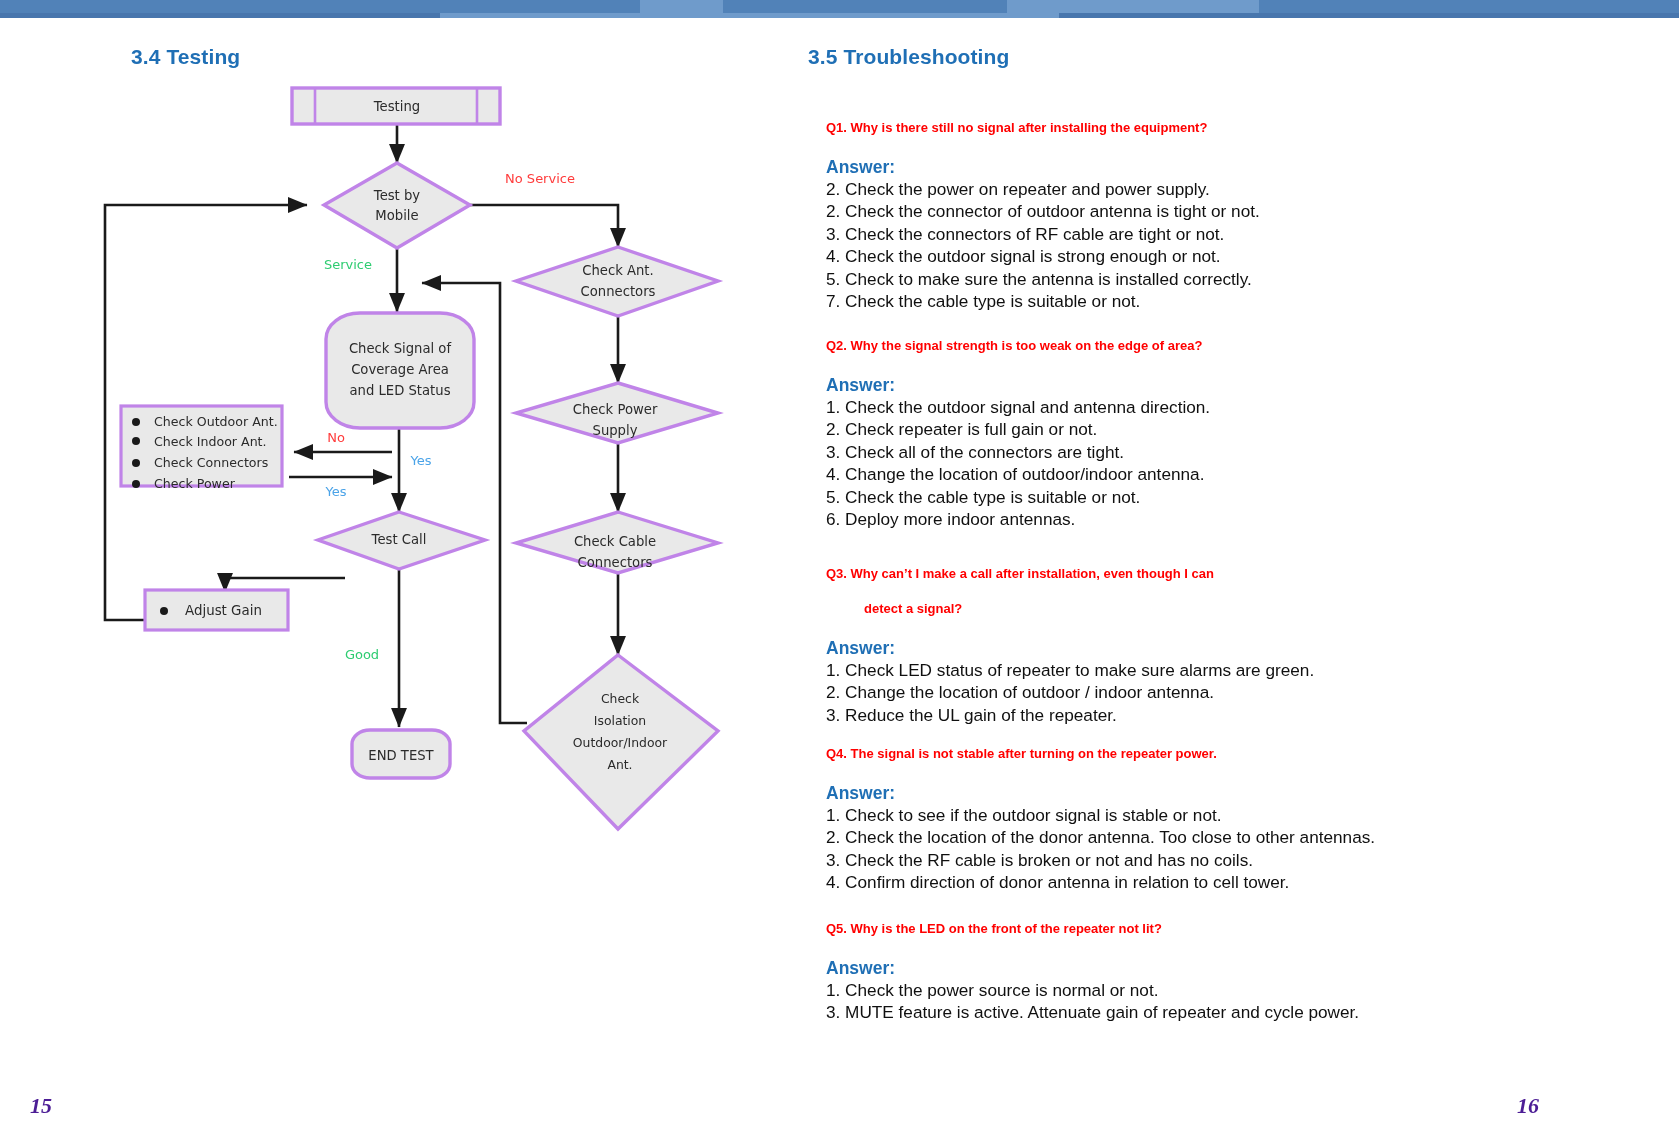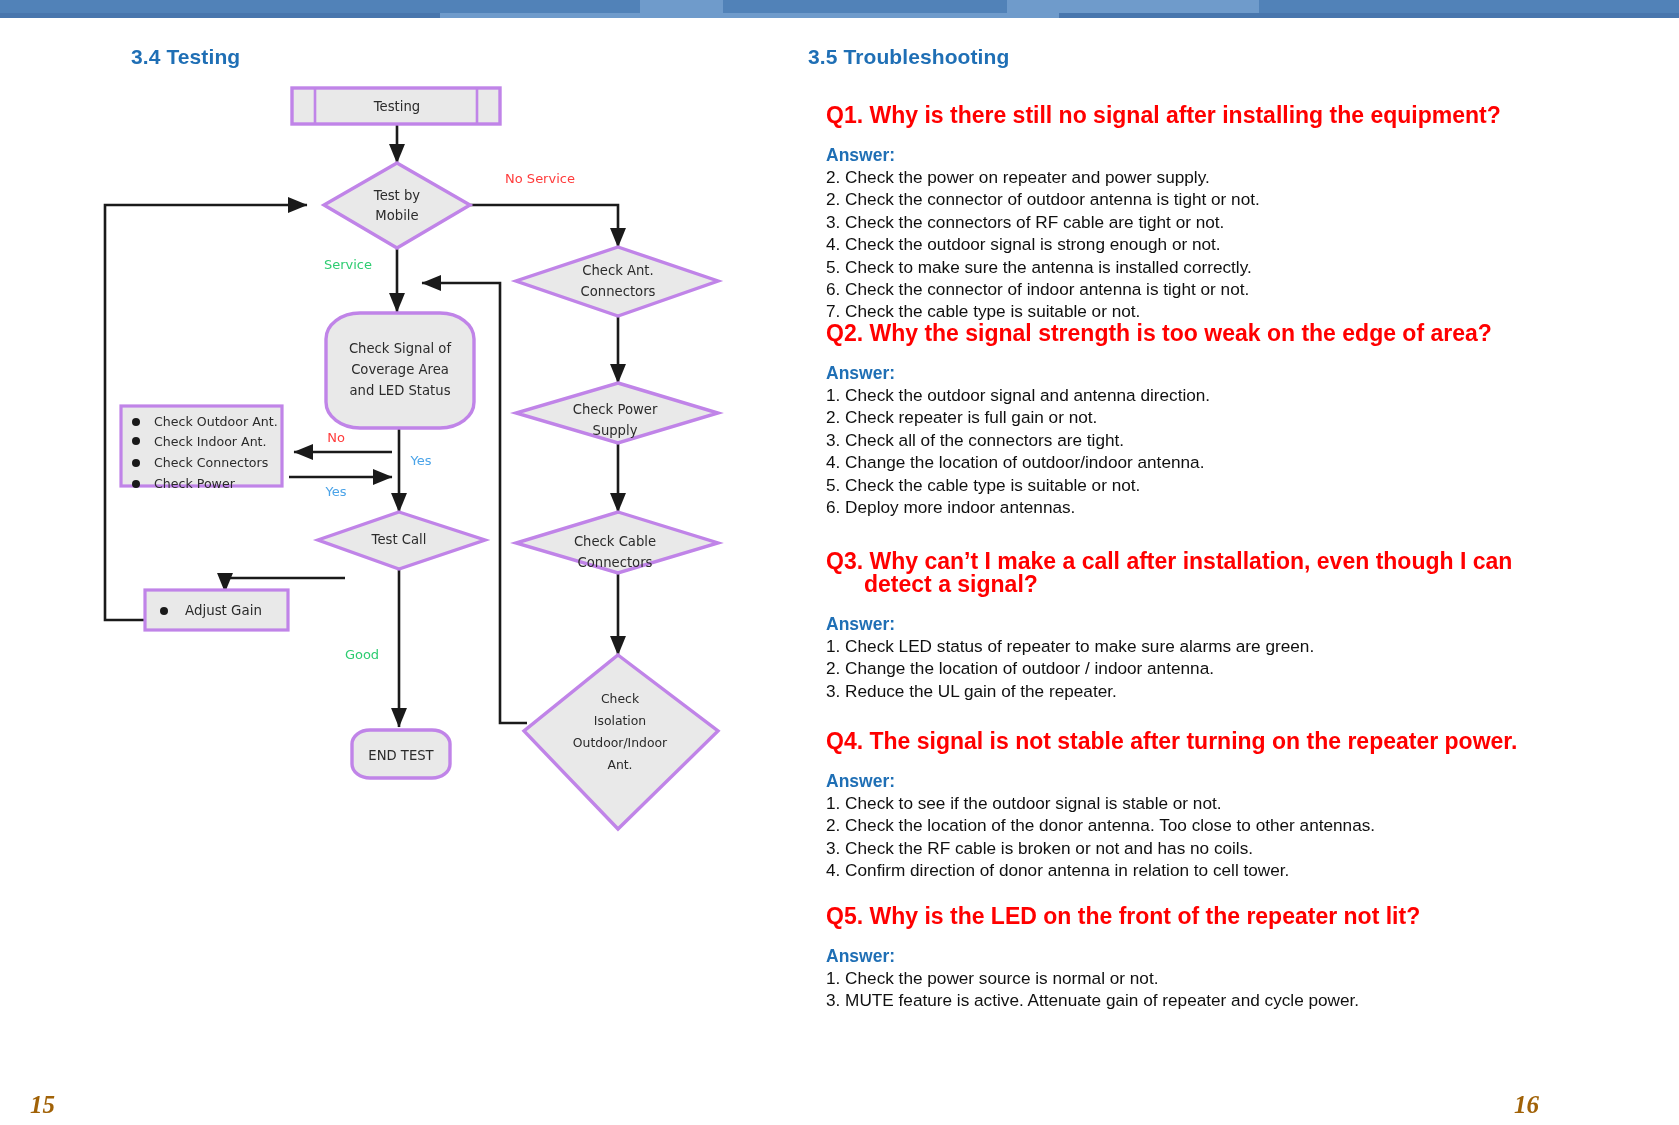--- a/index.html
+++ b/index.html
@@ -29,32 +29,32 @@
     white-space:nowrap;
     text-align:center;
   }
 
   .pagenum{
     position:absolute;
     bottom:6px;
     font-family:"Liberation Serif", serif;
     font-style:italic;
     font-weight:bold;
-    font-size:25px;
-    color:#a16207;
+    font-size:22px;
+    color:#4c1d95;
   }
 
   
   .qa-block{position:absolute;left:36px;width:840px;}
   .q-text{
     color:#ff0000;
     font-weight:bold;
-    font-size:23px;
+    font-size:13px;
     line-height:23px;
-    margin:0 0 0 0;
+    margin:12px 0 0 0;
     white-space:pre-wrap;
   }
   .q-cont{display:block;padding-left:38px;}
   .answer-label{
     color:#1f6fb5;
     font-weight:bold;
     font-size:17.5px;
     line-height:22px;
     margin:0;
   }
@@ -252,21 +252,20 @@
   <div id="qa-container">
       <div class="qa-block" style="top: 104px;">
         <div class="q-text">Q1. Why is there still no signal after installing the equipment?</div>
         <div style="height: 17px;"></div>
         <div class="answer-label">Answer:</div>
         <div class="answer-line">2. Check the power on repeater and power supply.</div>
         <div class="answer-line">2. Check the connector of outdoor antenna is tight or not.</div>
         <div class="answer-line">3. Check the connectors of RF cable are tight or not.</div>
         <div class="answer-line">4. Check the outdoor signal is strong enough or not.</div>
         <div class="answer-line">5. Check to make sure the antenna is installed correctly.</div>
-        <div class="answer-line">6. Check the connector of indoor antenna is tight or not.</div>
         <div class="answer-line">7. Check the cable type is suitable or not.</div>
       </div>
       <div class="qa-block" style="top: 322px;">
         <div class="q-text">Q2. Why the signal strength is too weak on the edge of area?</div>
         <div style="height: 17px;"></div>
         <div class="answer-label">Answer:</div>
         <div class="answer-line">1. Check the outdoor signal and antenna direction.</div>
         <div class="answer-line">2. Check repeater is full gain or not.</div>
         <div class="answer-line">3. Check all of the connectors are tight.</div>
         <div class="answer-line">4. Change the location of outdoor/indoor antenna.</div>

